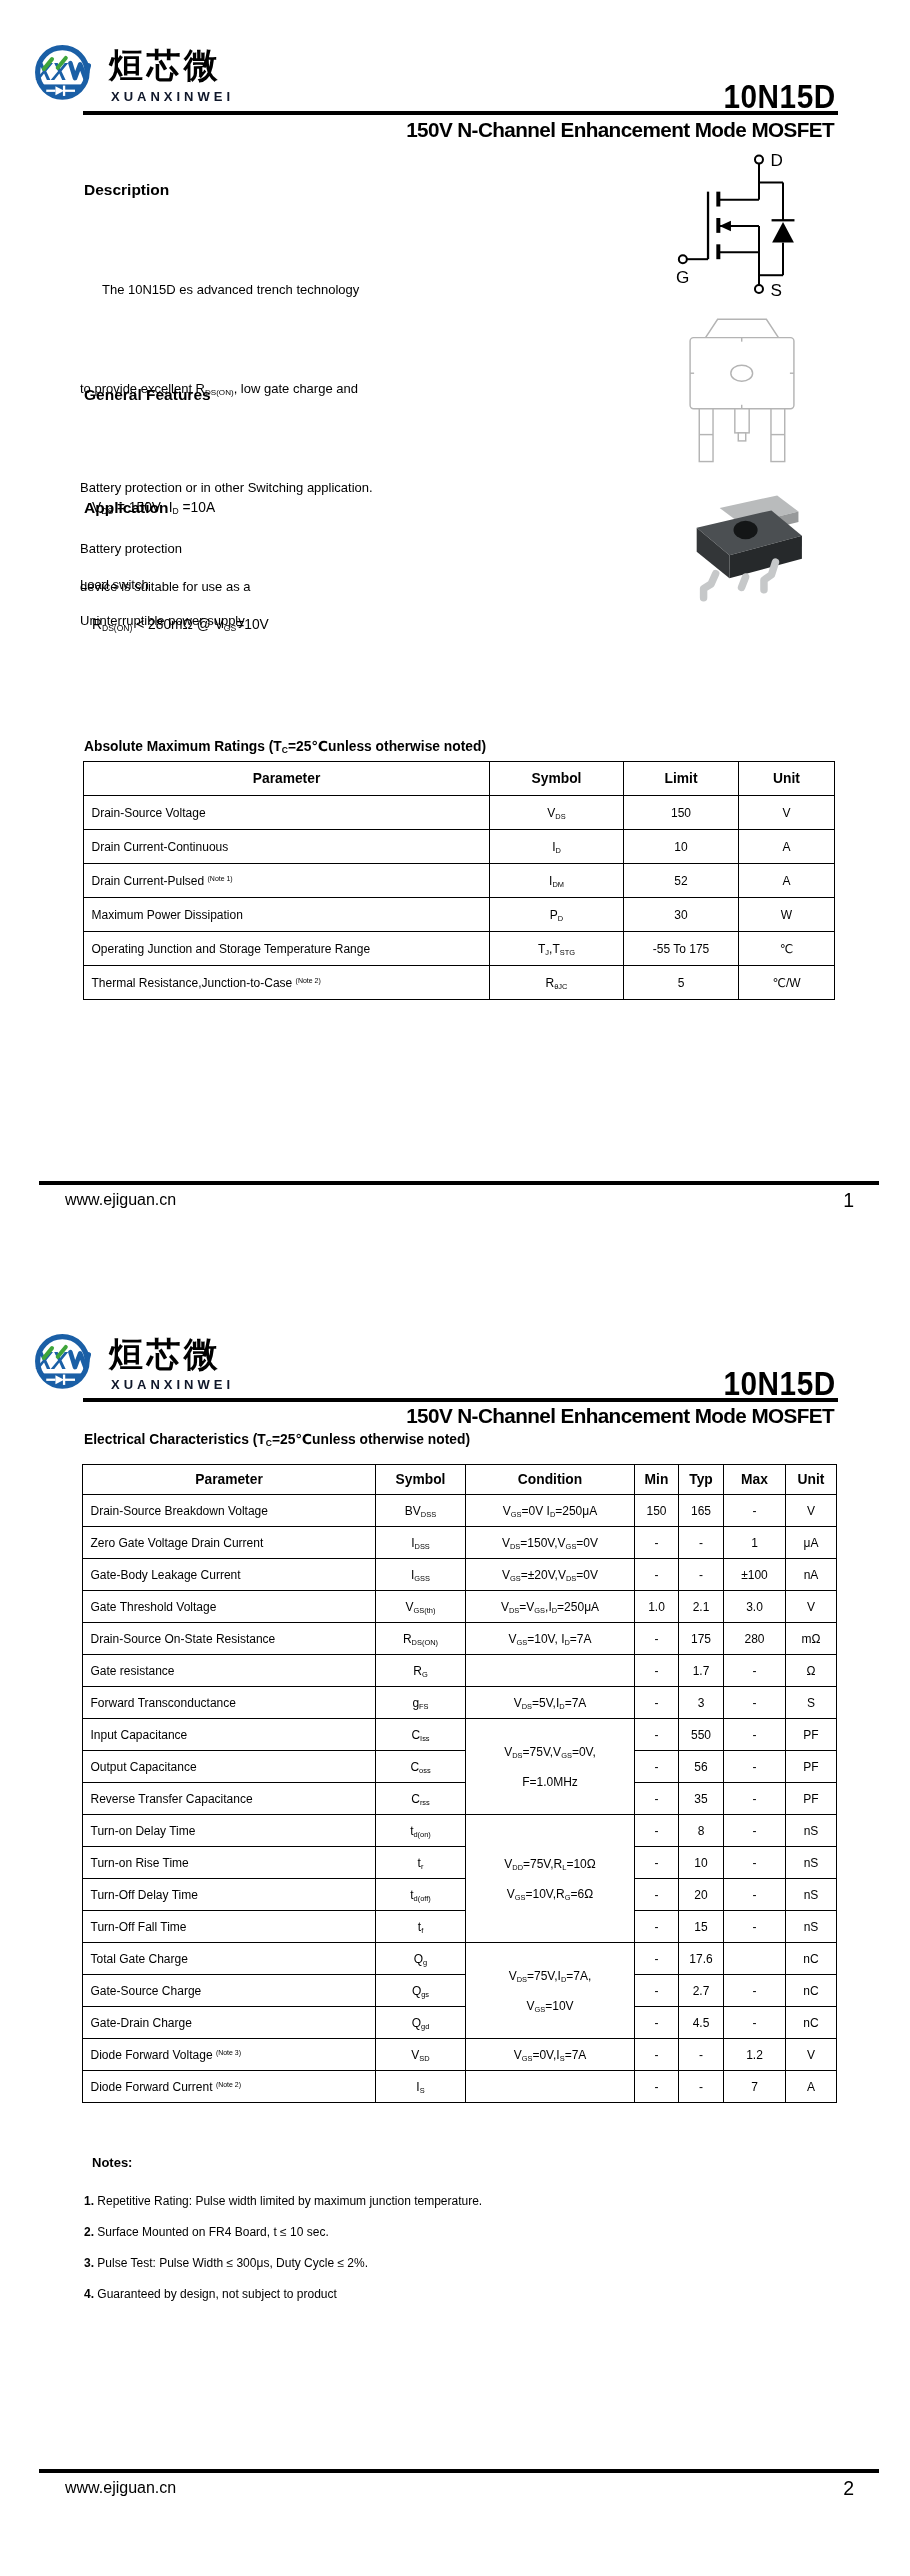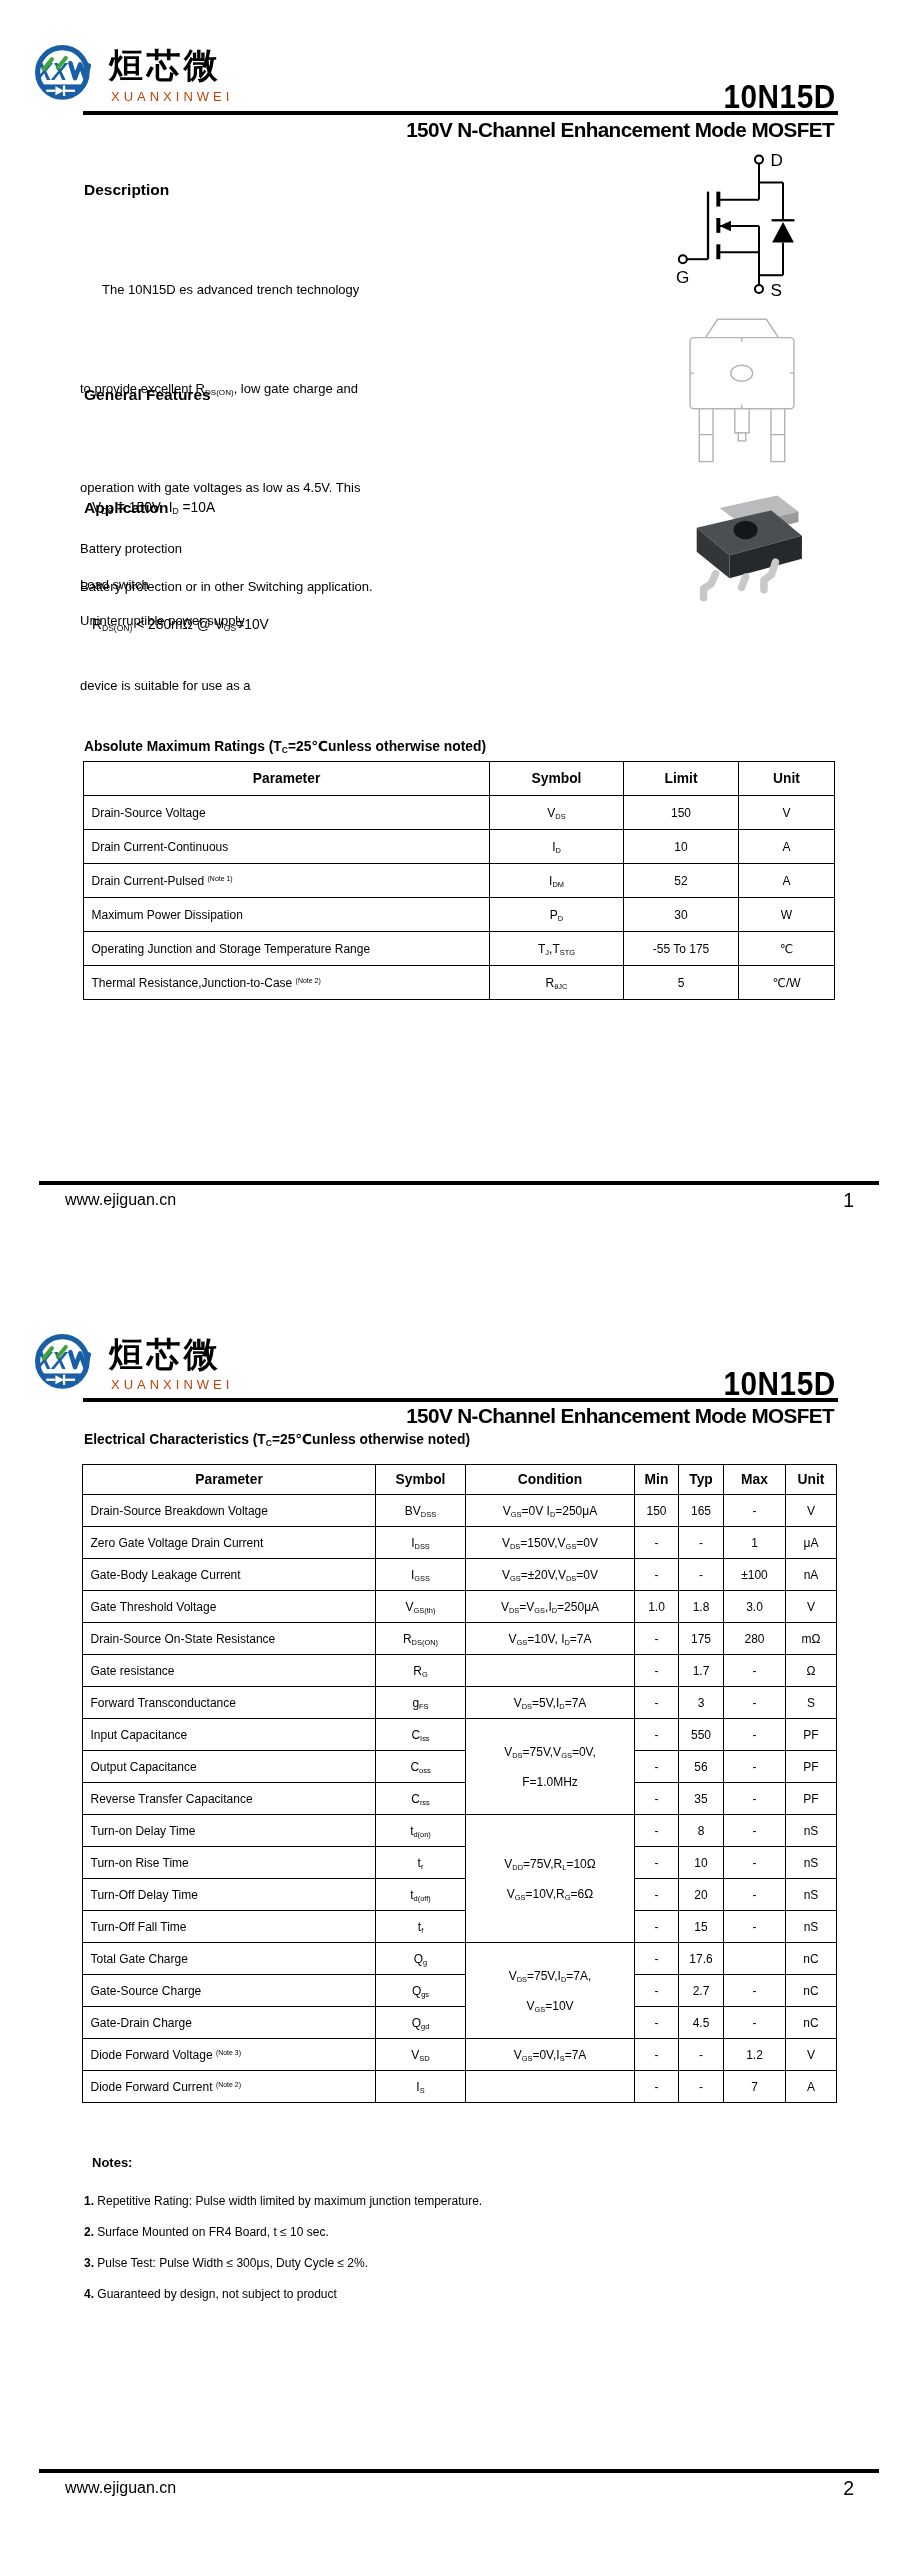--- a/index.html
+++ b/index.html
@@ -2,21 +2,21 @@
 <html style="font-size:9.2px"><head>
 <meta charset="utf-8">
 <style>
   html,body{margin:0;padding:0;background:#fff;}
   body{width:910px;height:2576px;position:relative;font-family:"Liberation Sans","DejaVu Sans",sans-serif;color:#000;}
   .page{position:absolute;left:0;width:910px;height:1288px;background:#fff;}
   #page1{top:0;} #page2{top:1288px;}
   .abs{position:absolute;}
   .rule{background:#000;height:4px;}
   .brand-cn{font-size:34px;font-weight:700;letter-spacing:3.4px;line-height:1;}
-  .brand-en{font-size:13px;letter-spacing:4px;color:#c2410c;line-height:1;}
+  .brand-en{font-size:13px;letter-spacing:4px;color:#0f172a;line-height:1;font-weight:bold;}
   .part-number{font-size:33px;font-weight:700;line-height:1;transform:scaleX(.9);transform-origin:right bottom;letter-spacing:0.6px;}
   .doc-title{font-size:20.7px;font-weight:700;letter-spacing:-0.6px;line-height:1;}
   .sec-head{font-size:15.5px;font-weight:700;line-height:1;}
   .tbl-head{font-size:13.8px;font-weight:700;line-height:1;}
   .body-lines{font-size:13px;line-height:33px;white-space:pre;}
   .body-lines .indent{padding-left:22px;}
   .feat-lines{font-size:13.8px;line-height:39px;white-space:pre;}
   .app-lines{font-size:13px;line-height:36px;}
   .dstable{position:absolute;border-collapse:collapse;table-layout:fixed;border:1.7px solid #000;}
   .dstable th,.dstable td{border:1.7px solid #000;border-left-width:1.1px;border-right-width:1.1px;
@@ -59,21 +59,20 @@
   <div class="abs brand-en" style="left:111px;top:90px">XUANXINWEI</div>
 
   <div class="abs part-number" style="right:74px;top:80px">10N15D</div>
   <div class="abs rule" style="left:83px;top:111px;width:755px"></div>
   <div class="abs doc-title" style="right:76px;top:120px">150V N-Channel Enhancement Mode MOSFET</div>
 
   <div class="abs sec-head" style="left:84px;top:182px">Description</div>
   <div class="abs body-lines" style="left:80px;top:207px">
     <div class="indent">The 10N15D es advanced trench technology</div>
     <div>to provide excellent R<sub>DS(ON)</sub>, low gate charge and</div>
-    <div>operation with gate voltages as low as 4.5V. This</div>
     <div>Battery protection or in other Switching application.</div>
     <div>device is suitable for use as a</div>
   </div>
 
   <div class="abs sec-head" style="left:84px;top:387px">General Features</div>
   <div class="abs feat-lines" style="left:92px;top:410px">
     <div>V<sub>DS</sub> = 150V  I<sub>D</sub> =10A</div>
     <div>R<sub>DS(ON)</sub> &lt; 280mΩ @ V<sub>GS</sub>=10V</div>
   </div>
 
@@ -269,21 +268,21 @@
           <td>-</td>
           <td>-</td>
           <td>±100</td>
           <td>nA</td>
         </tr>
         <tr style="height:32px">
           <td class="pl">Gate Threshold Voltage</td>
           <td>V<sub>GS(th)</sub></td>
           <td class="cond" rowspan="1">V<sub>DS</sub>=V<sub>GS</sub>,I<sub>D</sub>=250μA</td>
           <td>1.0</td>
-          <td>1.8</td>
+          <td>2.1</td>
           <td>3.0</td>
           <td>V</td>
         </tr>
         <tr style="height:32px">
           <td class="pl">Drain-Source On-State Resistance</td>
           <td>R<sub>DS(ON)</sub></td>
           <td class="cond" rowspan="1">V<sub>GS</sub>=10V, I<sub>D</sub>=7A</td>
           <td>-</td>
           <td>175</td>
           <td>280</td>

